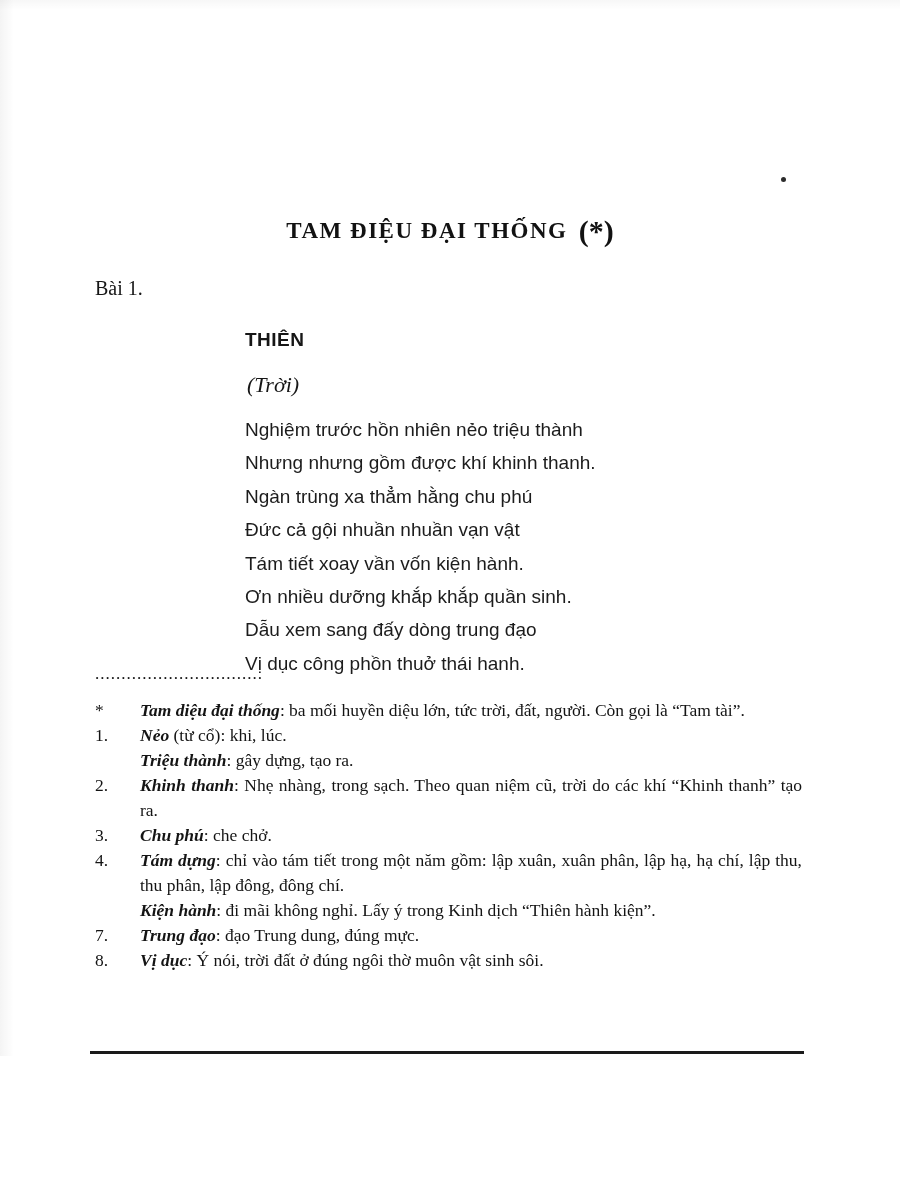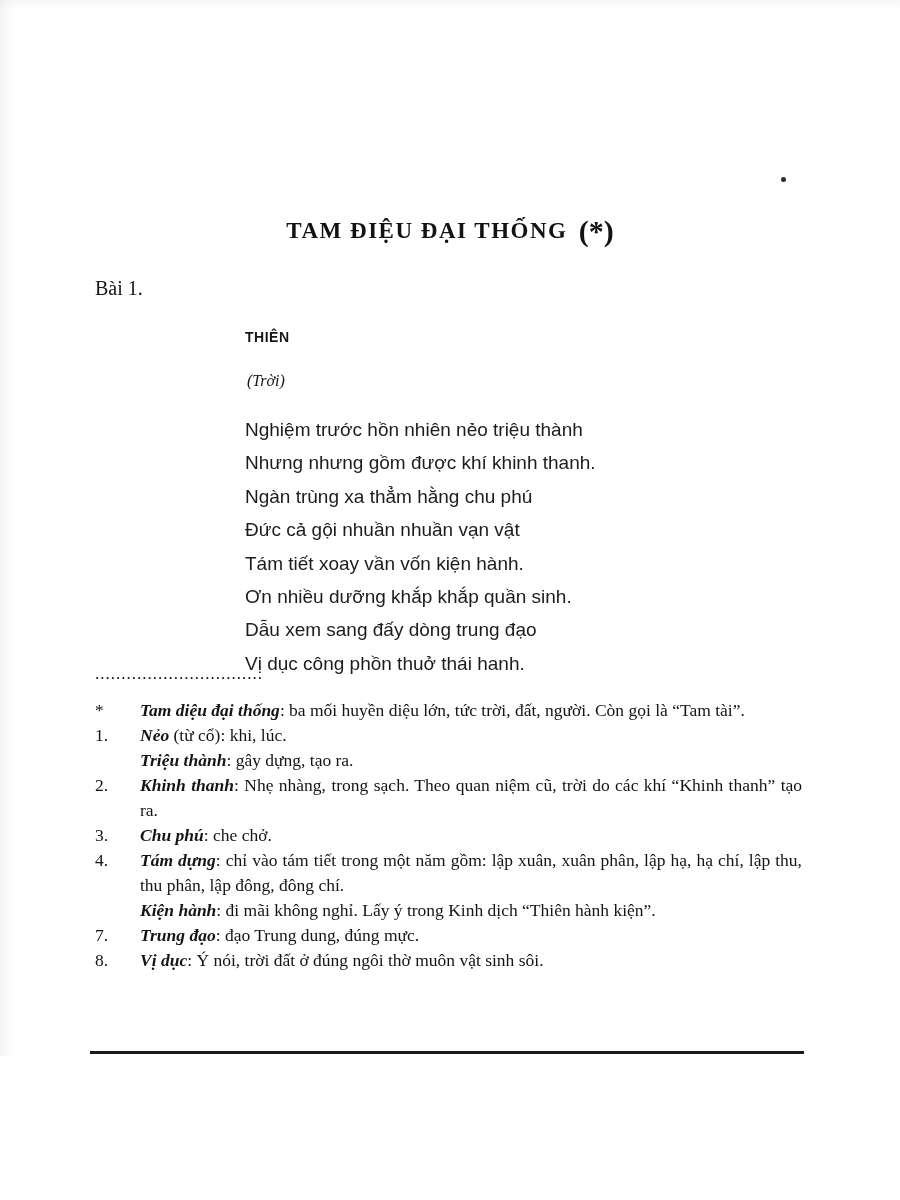--- a/index.html
+++ b/index.html
@@ -35,25 +35,25 @@
     font-size:30px; font-weight:bold; letter-spacing:0;
     vertical-align:-3px; margin-left:4px;
   }
   .lesson{
     position:absolute; top:277px; left:95px;
     font-weight:normal; font-size:20px;
   }
   .poem-title{
     position:absolute; top:329px; left:245px;
     font-family:"Liberation Sans", sans-serif;
-    font-weight:bold; font-size:14px; letter-spacing:0.5px;
+    font-weight:bold; font-size:19px; letter-spacing:0.5px;
   }
   .poem-subtitle{
     position:absolute; top:372px; left:247px;
-    font-style:italic; font-size:16px;font-family:Liberation Serif, serif;
+    font-style:italic; font-size:22px;font-family:Liberation Serif, serif;
   }
   .poem{
     position:absolute; top:413px; left:245px;
     font-family:"Liberation Sans", sans-serif;
     font-size:19px; line-height:33.4px;
     color:#1c1c1c;
   }
   .dots{
     position:absolute; top:664px; left:95px;
     font-size:17px; letter-spacing:1px; color:#141414;

